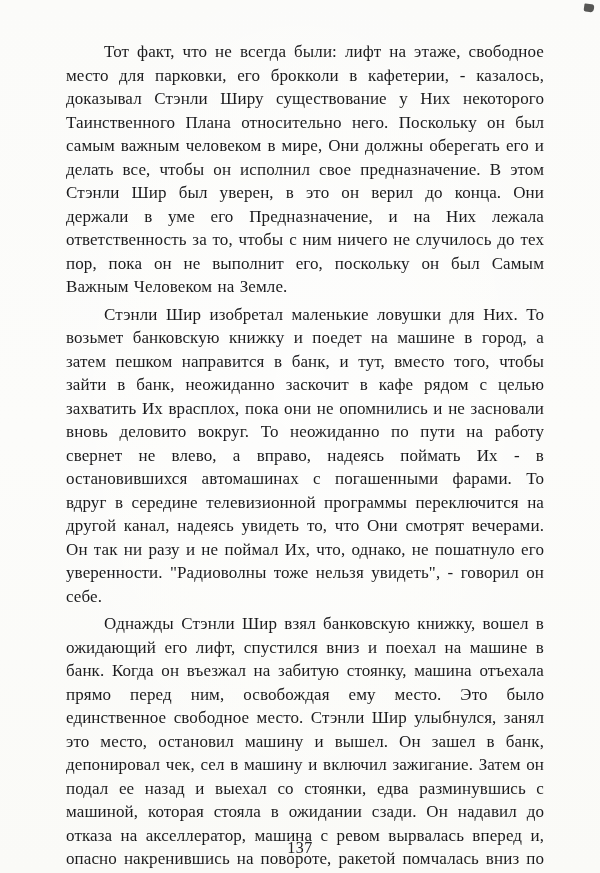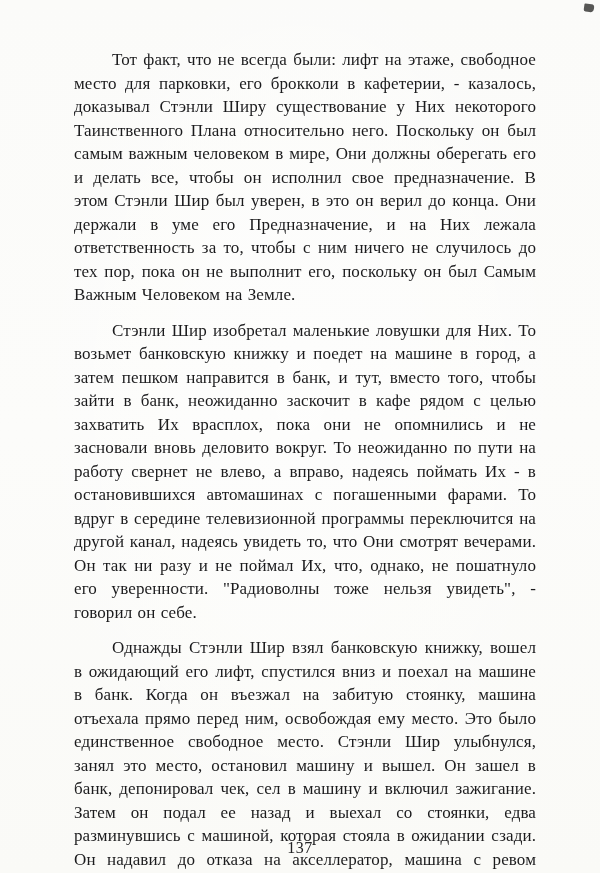--- a/index.html
+++ b/index.html
@@ -33,21 +33,21 @@
     transform: rotate(8deg);
     opacity: 0.85;
   }
   .text-block {
     font-size: 17px;
     line-height: 23.5px;
     text-align: justify;
     letter-spacing: 0.1px;
   }
   .text-block p {
-    margin: 12px;
+    margin: 4px;
     padding: 0;
     text-indent: 38px;
     word-spacing: 1px;
   }
   .page-number {
     position: absolute;
     left: 0;
     right: 0;
     bottom: 16px;
     text-align: center;

